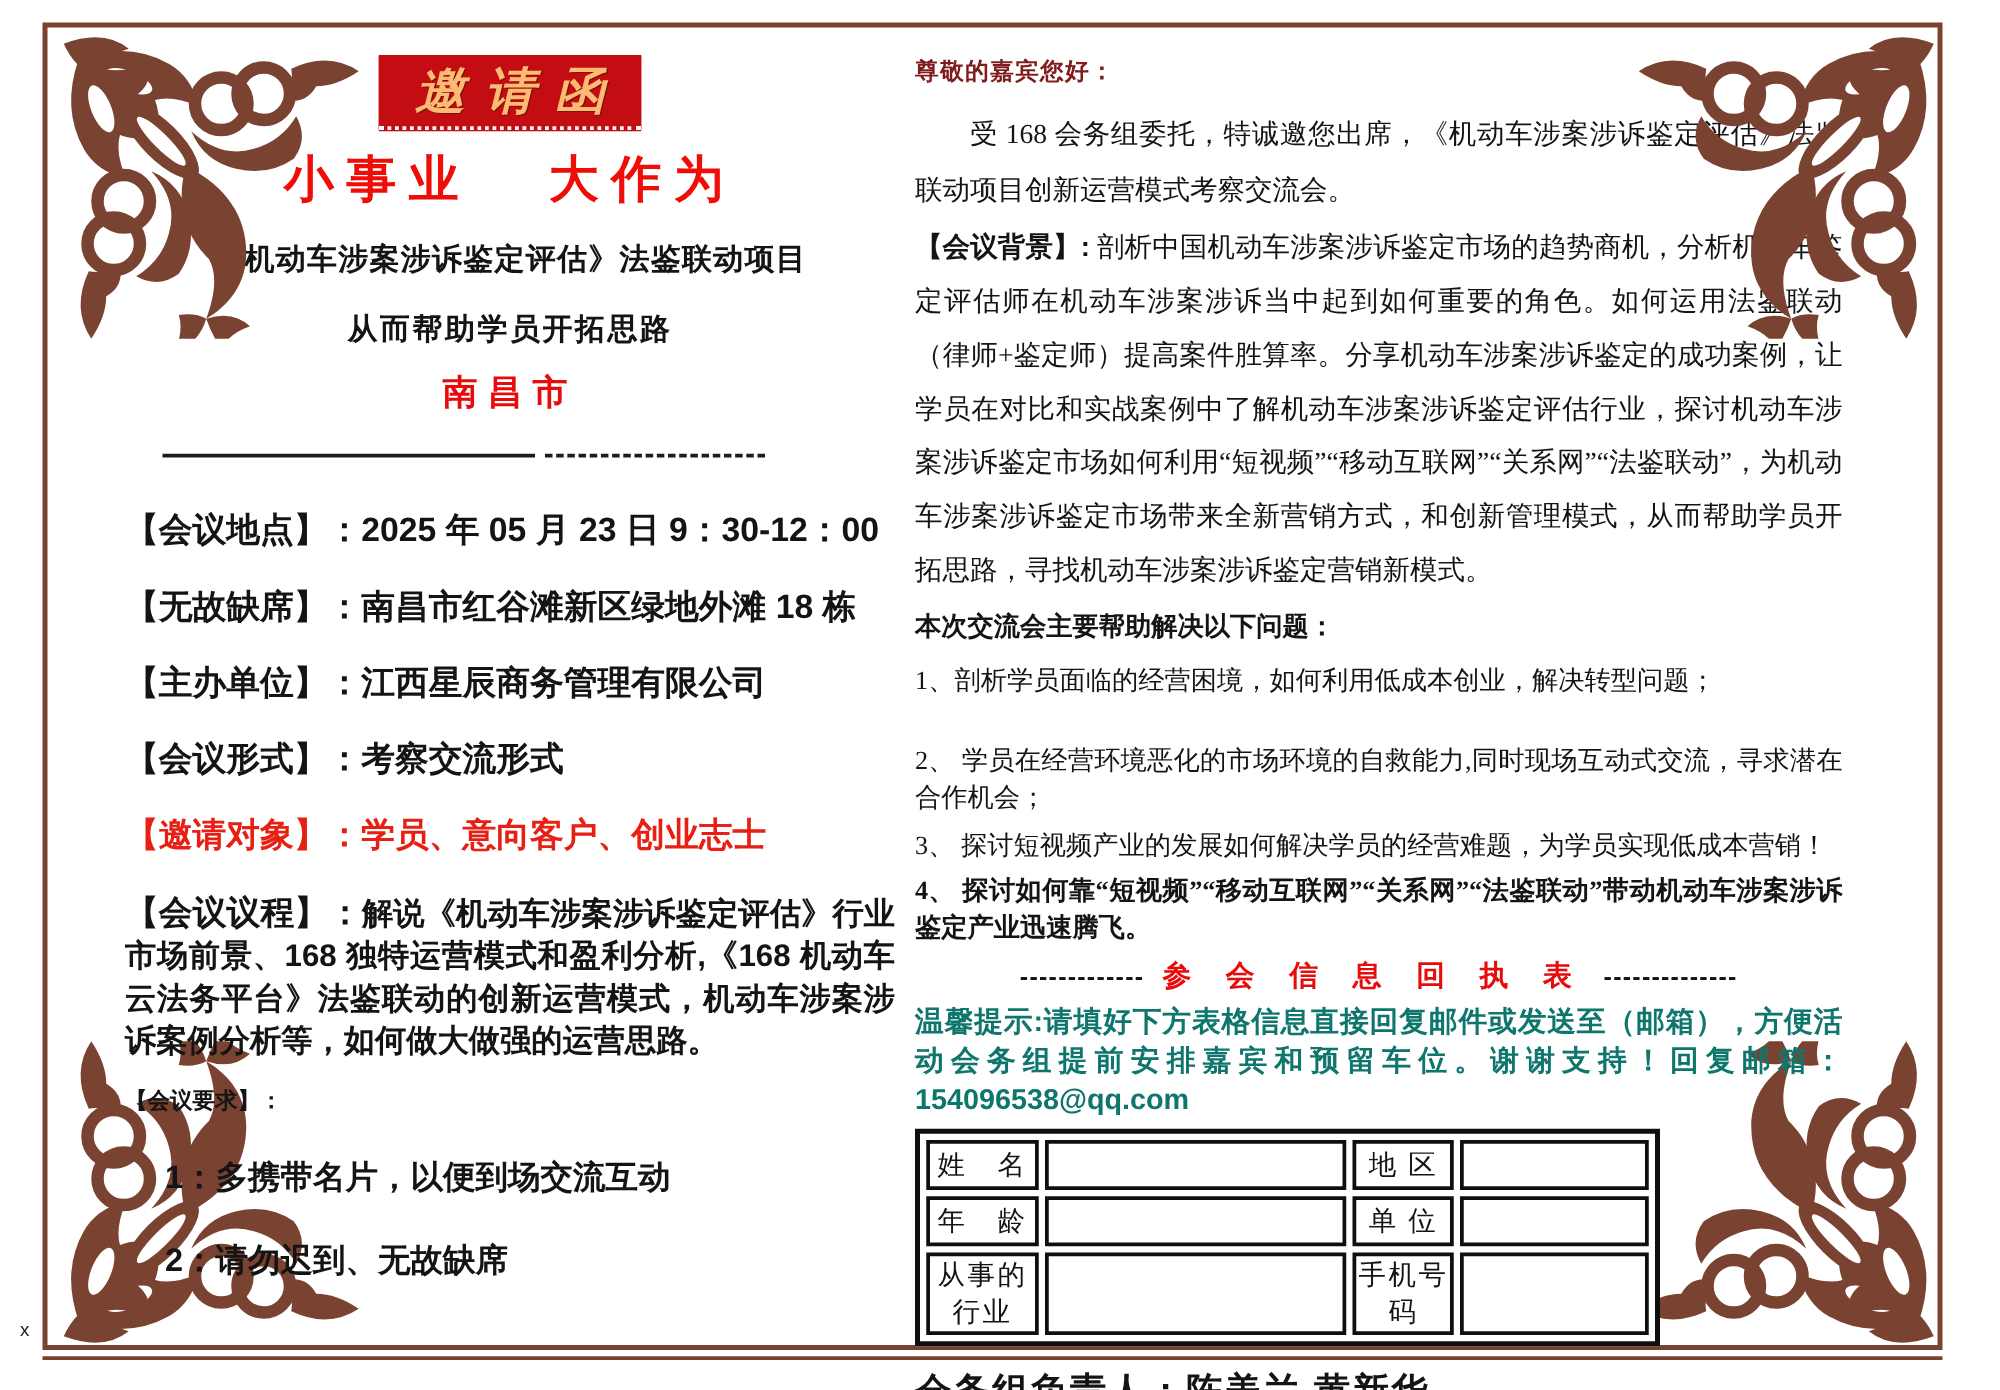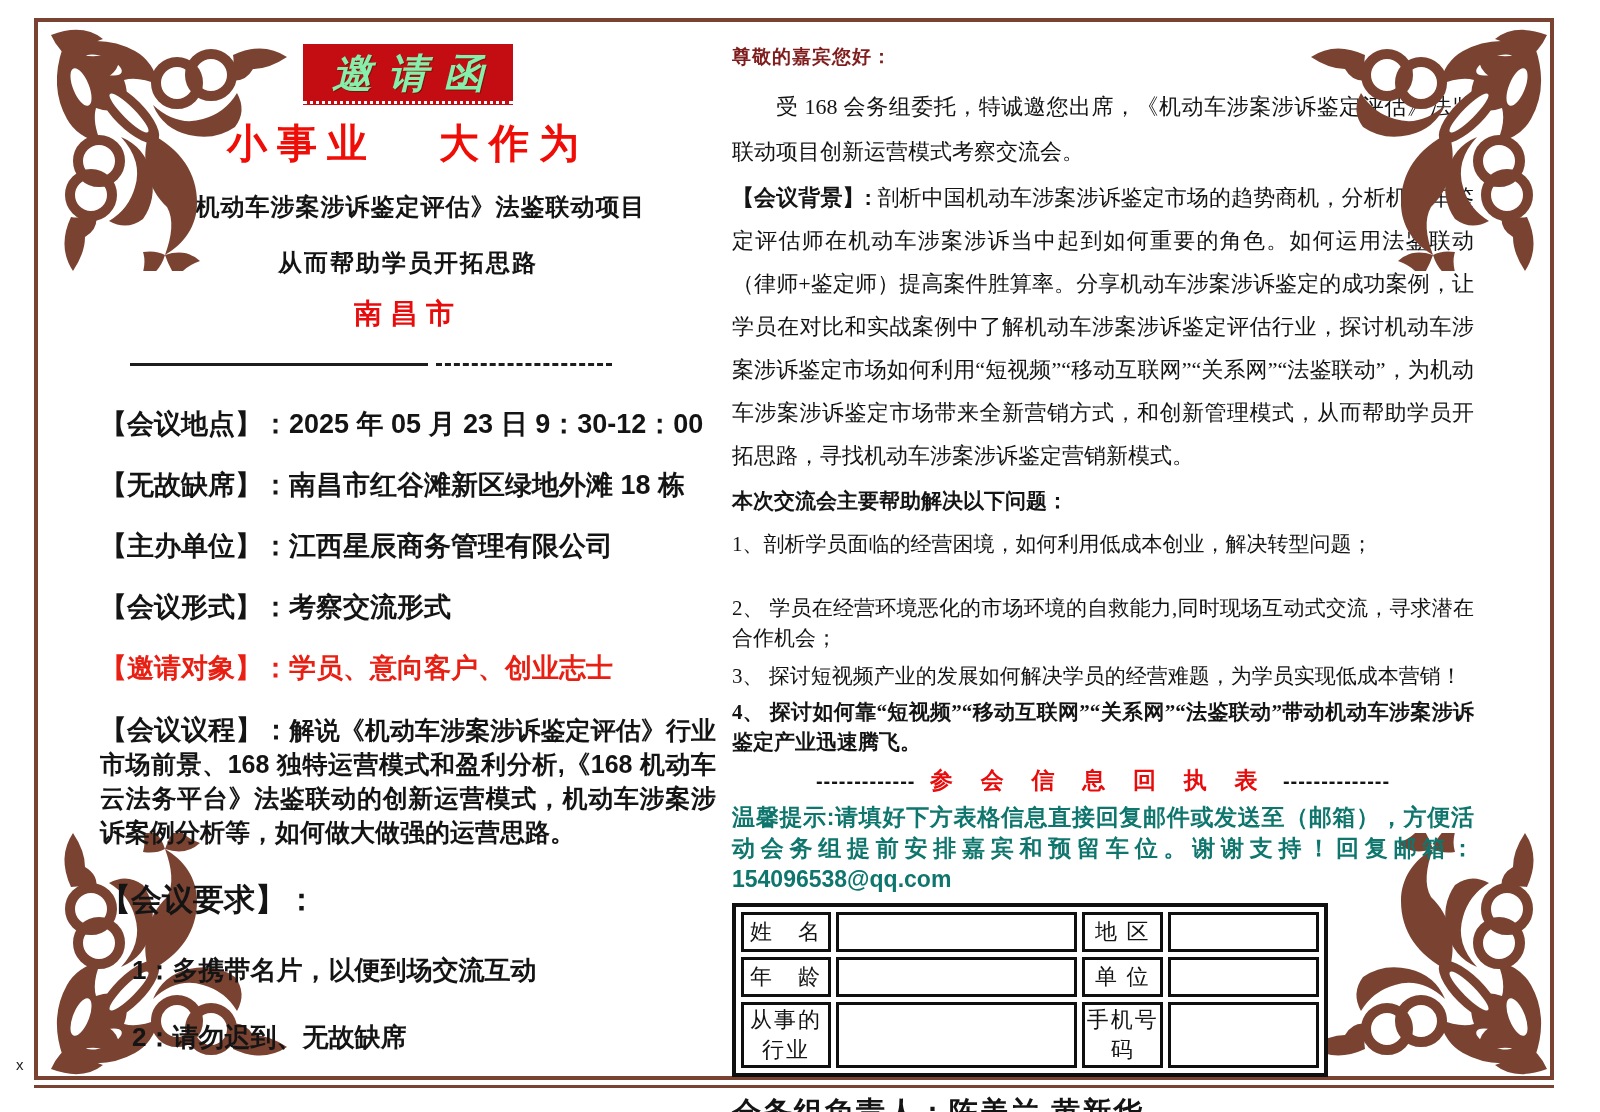--- a/index.html
+++ b/index.html
@@ -38,21 +38,21 @@
     width:210px; height:60px; margin:6px auto 0;
     background:#c40d12;
     display:flex; align-items:center; justify-content:center;
     border-bottom:3px dotted #ffffff;
     box-shadow:0 1px 0 #c40d12;
   }
   .inv-banner span {
     font-family:"DejaVu Serif", serif;
     font-style:italic; font-weight:bold;
     font-size:40px; line-height:1;
-    color:#86efac; letter-spacing:16px; padding-left:16px;
+    color:#fdba74; letter-spacing:16px; padding-left:16px;
     text-shadow:1px 1px 0 #7e1206;
   }
 
   .slogan {
     margin-top:12px; display:flex; justify-content:center; gap:62px;
     color:#ef0d08; font-size:40px; font-weight:bold; letter-spacing:10px;
   }
   .proj-line1 { margin-top:20px; text-align:center; font-size:24px; font-weight:bold; letter-spacing:1px; }
   .proj-line2 { margin-top:24px; text-align:center; font-size:24px; font-weight:bold; letter-spacing:2px; }
   .city {
@@ -64,21 +64,21 @@
   .sep .s1 { width:298px; border-top:3px solid #1d1d1d; }
   .sep .s2 { width:176px; margin-left:8px; border-top:3px dashed #1d1d1d; }
 
   .details { margin-top:42px; }
   .detail-row { font-size:27px; font-weight:bold; line-height:33px; margin-bottom:28px; }
   .detail-row.red, .detail-row.red .lbl { color:#e82014; }
 
   .agenda { margin-top:8px; font-size:25px; font-weight:bold; line-height:34px; text-align:justify; }
   .agenda .lbl { font-size:27px; }
   .fee { margin-top:22px; font-size:27px; font-weight:bold; }
-  .req-label { margin-top:30px; font-size:31px; font-weight:bold; }
+  .req-label { margin-top:18px; font-size:18px; font-weight:bold; }
   .req-item { margin-top:32px; padding-left:32px; font-size:26px; font-weight:bold; }
 
   
   .right-col { position:absolute; left:732px; top:44px; width:742px; z-index:2; }
 
   .greeting { color:#7f1d1d; font-size:19px; font-weight:bold; letter-spacing:1px; }
   .intro {
     margin-top:14px;
     font-family:"Liberation Serif", serif;
     font-size:22px; line-height:45px; text-indent:2em; text-align:justify;

